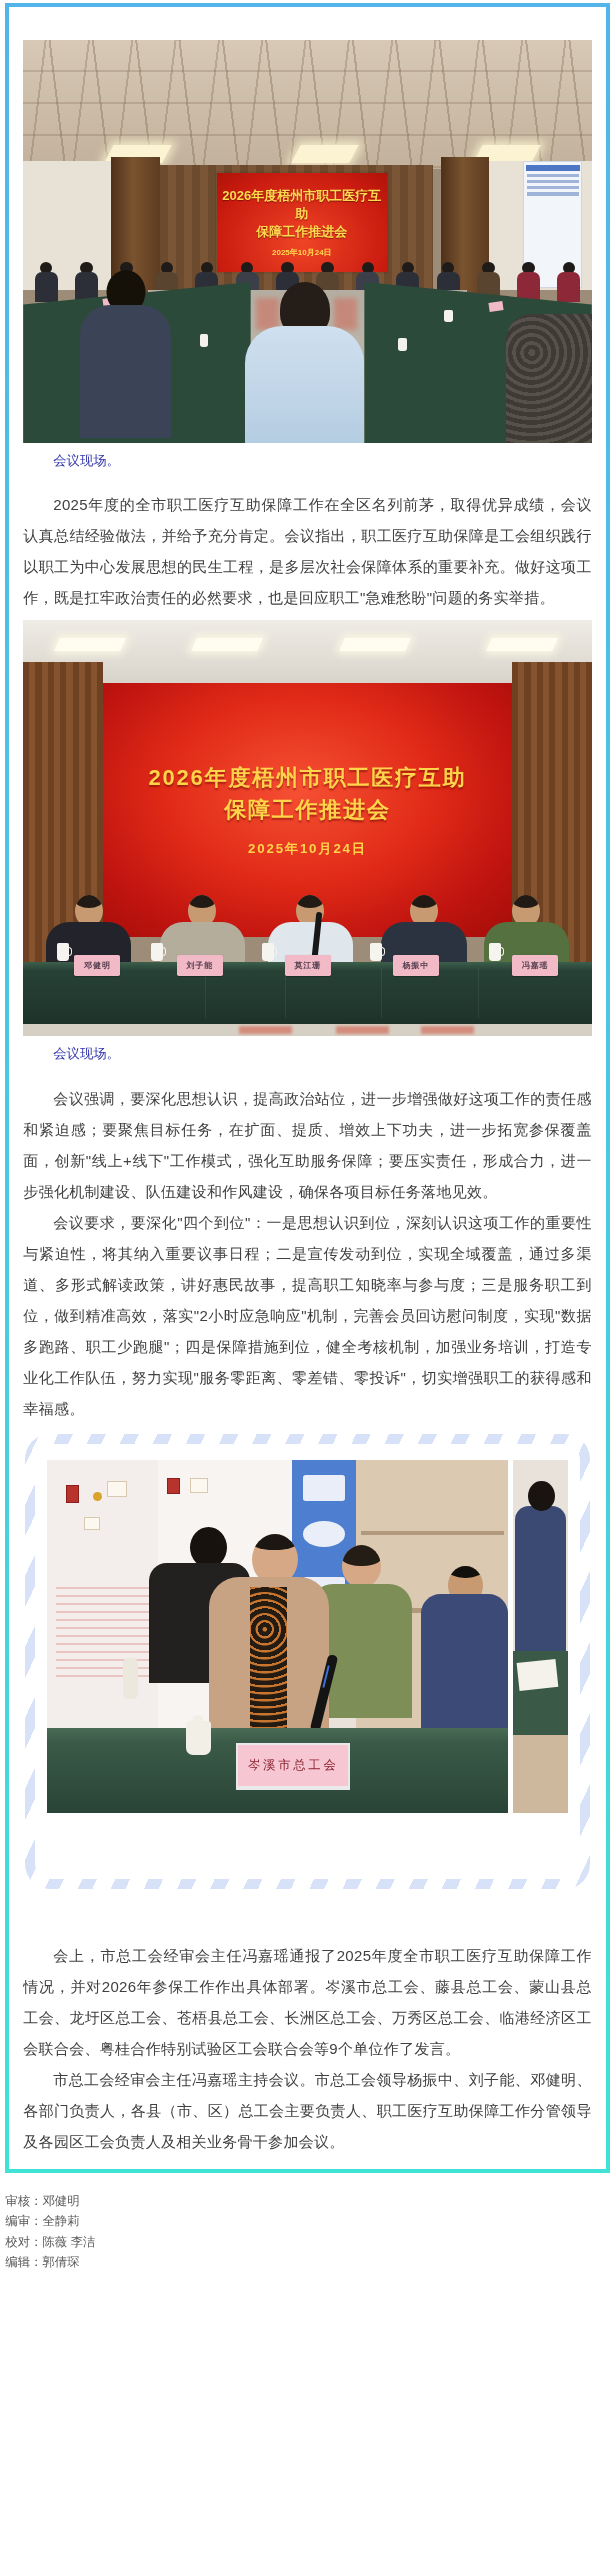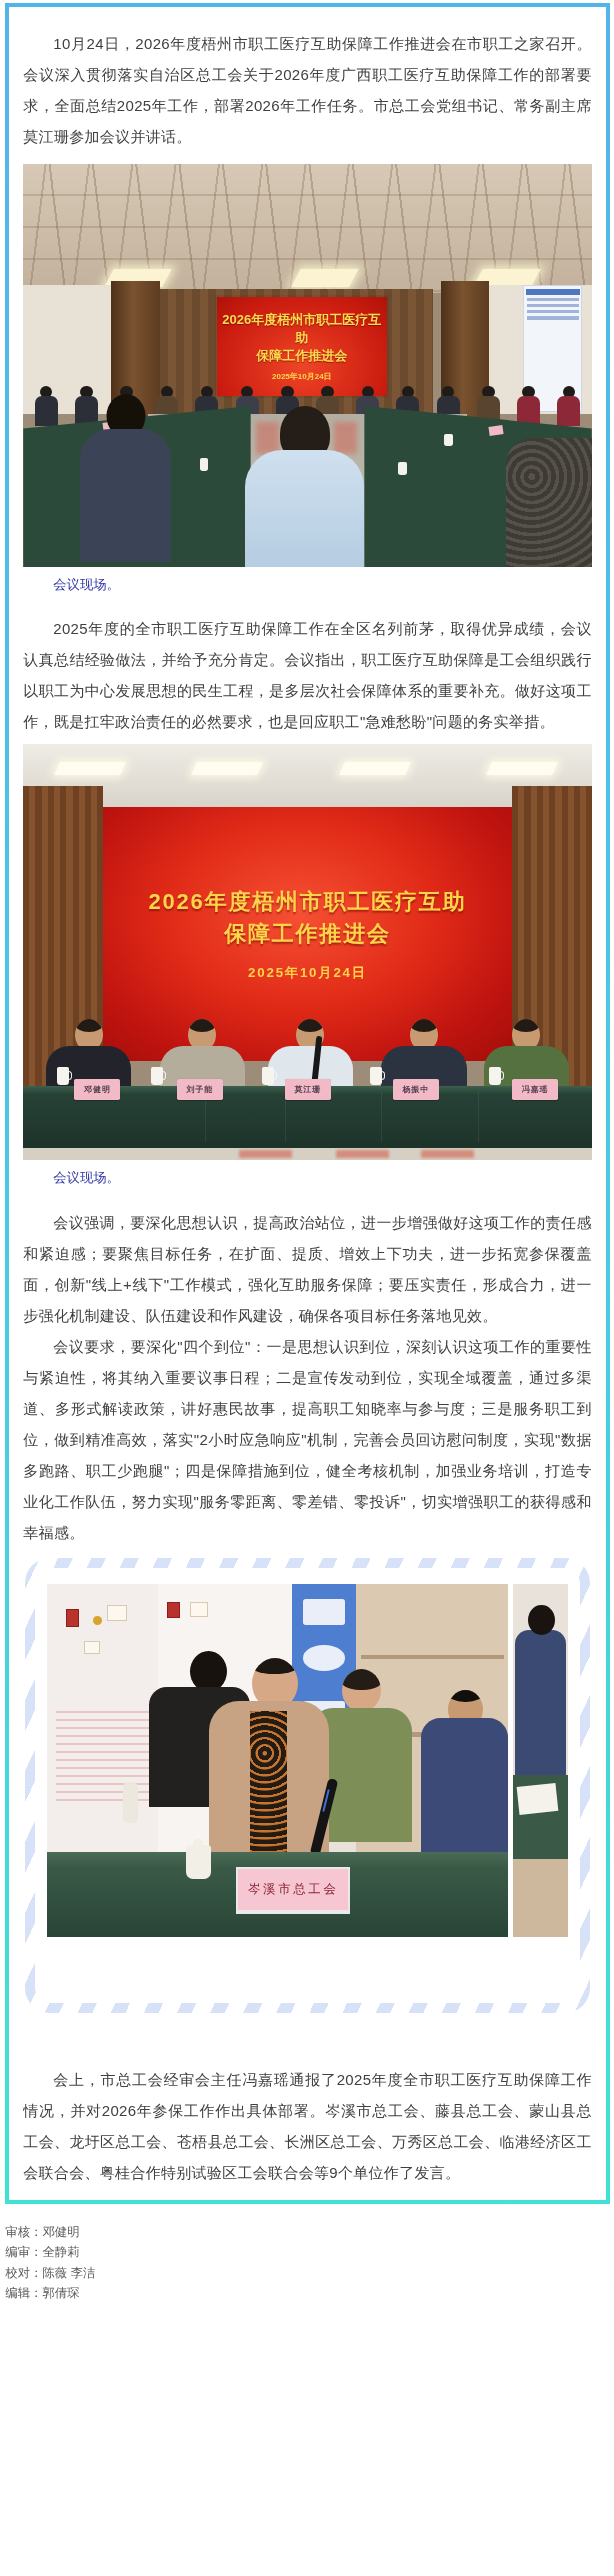--- a/index.html
+++ b/index.html
@@ -159,21 +159,20 @@
   .nx-bottom{left:0;top:78%;width:100%;height:22%;background:#cdb89e;}
   
   .footer{margin:17.7px 0 0 5.3px;color:#595959;font-size:12.4px;line-height:20.4px;}
   .footer .row{display:flex;}
 </style>
 </head>
 <body>
 
 <div class="frame">
 
-  <p class="para">10月24日，2026年度梧州市职工医疗互助保障工作推进会在市职工之家召开。会议深入贯彻落实自治区总工会关于2026年度广西职工医疗互助保障工作的部署要求，全面总结2025年工作，部署2026年工作任务。市总工会党组书记、常务副主席莫江珊参加会议并讲话。</p>
 
   <figure class="photo ph1">
     <div class="abs p1-ceil"></div>
     <div class="abs p1-grid"></div>
     <div class="abs p1-light" style="left:15%"></div>
     <div class="abs p1-light" style="left:48%"></div>
     <div class="abs p1-light" style="left:80%"></div>
     <div class="abs p1-sidewall" style="left:0;width:16%"></div>
     <div class="abs p1-sidewall" style="right:0;width:18%"></div>
     <div class="abs p1-wallc"></div>
@@ -341,20 +340,21 @@
         <div class="abs nx-body"></div>
         <div class="abs nx-head"></div>
         <div class="abs nx-table"></div>
         <div class="abs nx-paper"></div>
         <div class="abs nx-bottom"></div>
       </div>
     </div>
   </div>
 
   <p class="para">会上，市总工会经审会主任冯嘉瑶通报了2025年度全市职工医疗互助保障工作情况，并对2026年参保工作作出具体部署。岑溪市总工会、藤县总工会、蒙山县总工会、龙圩区总工会、苍梧县总工会、长洲区总工会、万秀区总工会、临港经济区工会联合会、粤桂合作特别试验区工会联合会等9个单位作了发言。</p>
+  <p class="para">市总工会经审会主任冯嘉瑶主持会议。市总工会领导杨振中、刘子能、邓健明、各部门负责人，各县（市、区）总工会主要负责人、职工医疗互助保障工作分管领导及各园区工会负责人及相关业务骨干参加会议。</p>
 
 </div>
 
 <div class="footer">
   <div class="row">
     <span>审核：</span>
     <span>邓健明</span>
   </div>
   <div class="row">
     <span>编审：</span>

